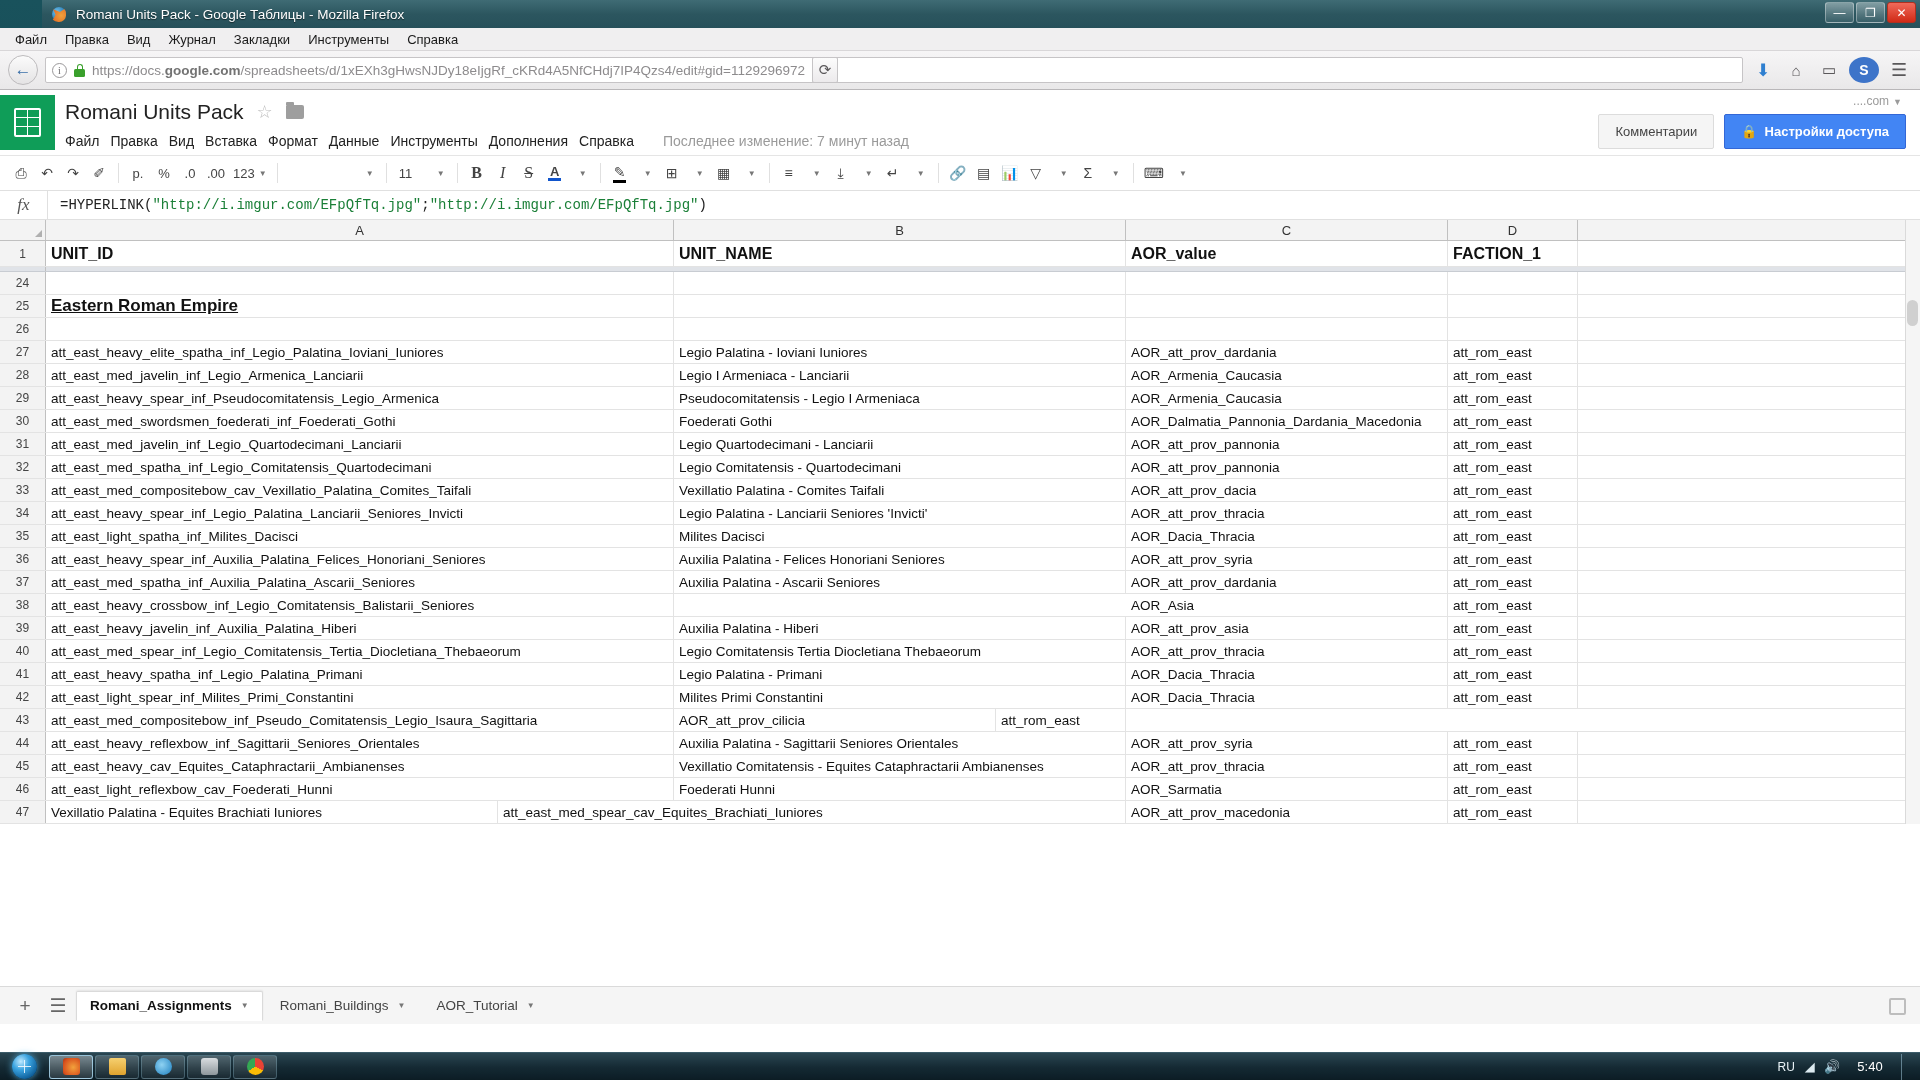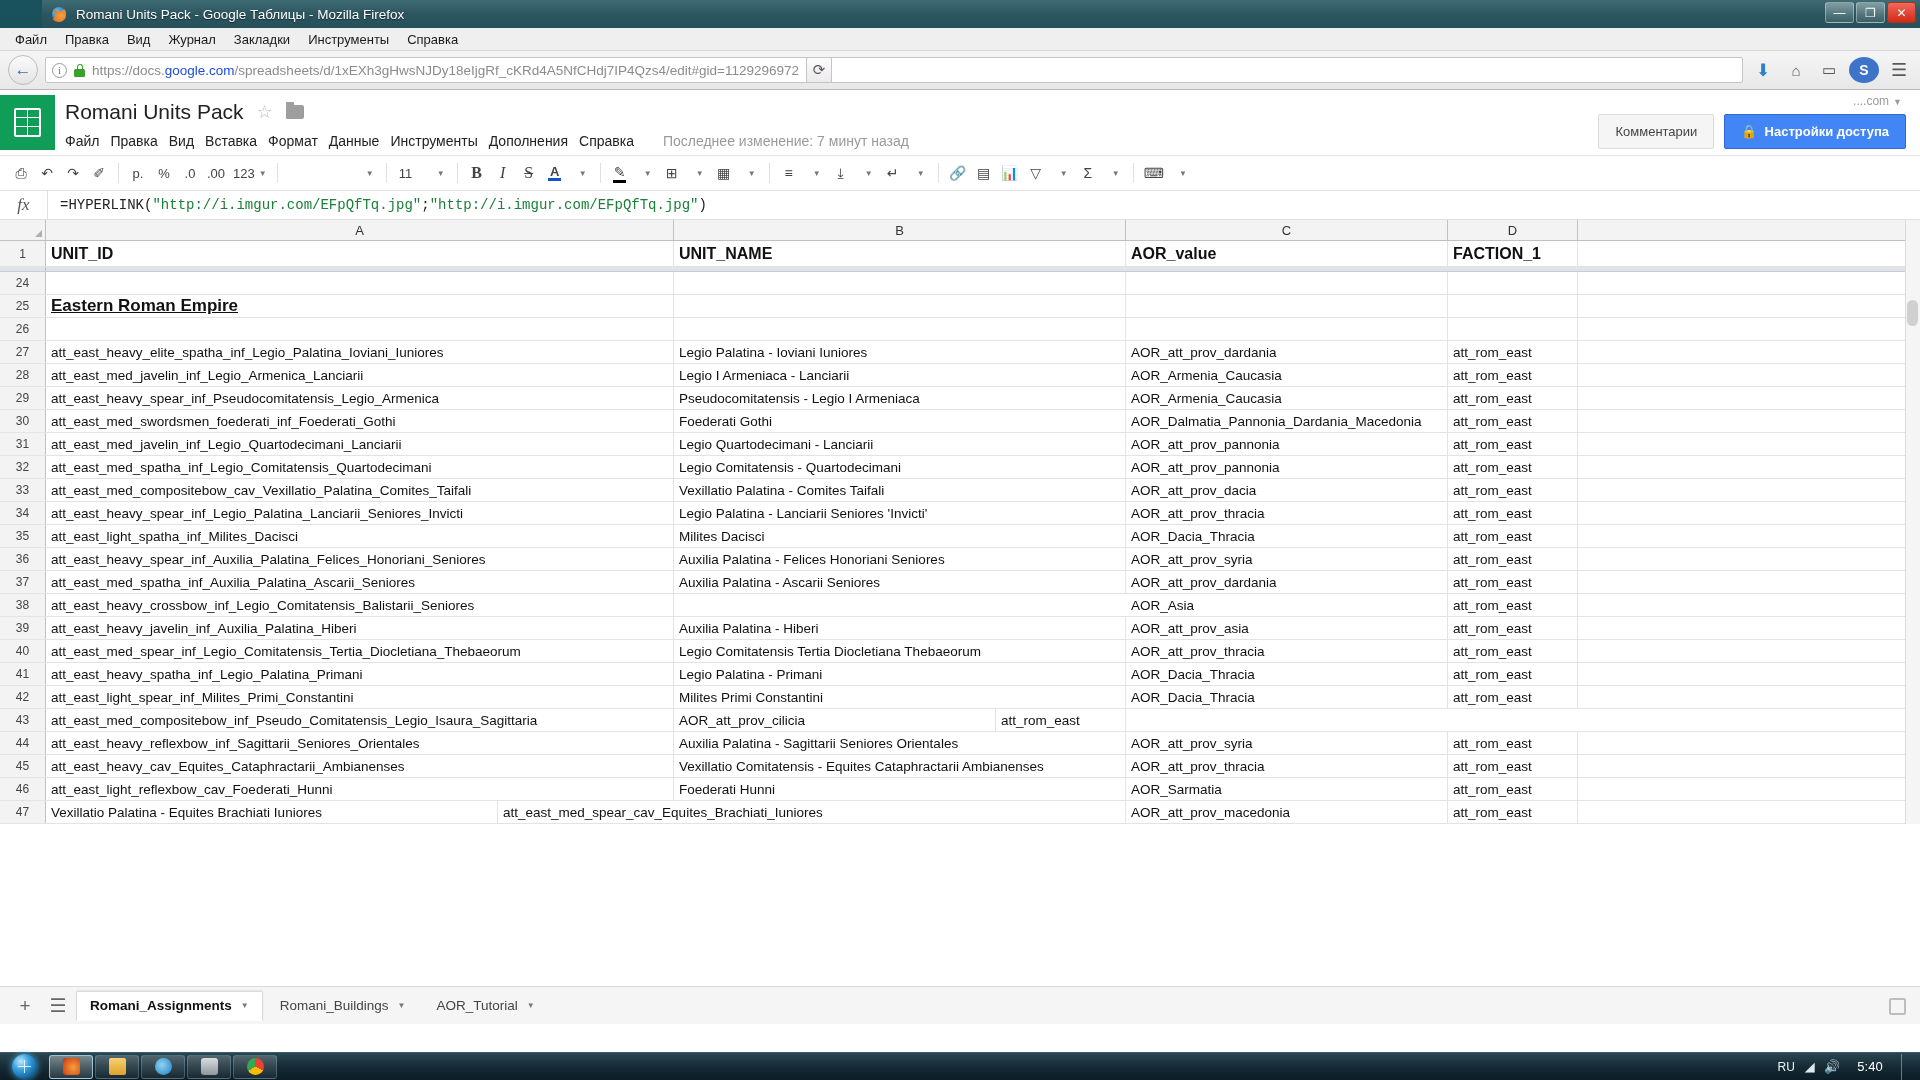--- a/index.html
+++ b/index.html
@@ -87,21 +87,21 @@
   }
   .url-lock {
     width: 11px; height: 13px; position: relative; flex: 0 0 auto;
   }
   .url-lock .body { position:absolute; bottom:0; left:0; width:11px; height:8px; background:#3aa02c; border-radius:1.5px; }
   .url-lock .shackle { position:absolute; top:0; left:2.5px; width:6px; height:6px; border:1.8px solid #3aa02c; border-bottom:none; border-radius:3px 3px 0 0; }
   .url-text {
     font-size: 13.5px; color: #8d8b8d; white-space: nowrap;
     overflow: hidden; text-overflow: clip;
   }
-  .url-text b { color: #1d4ed8; font-weight: normal; }
+  .url-text b { color: #737373; font-weight: bold; }
   .nav-icon {
     width: 26px; height: 26px; display: flex; align-items: center; justify-content: center;
     color: #5a585a; font-size: 15px; flex: 0 0 auto;
   }
   .nav-icon.reload { border:1px solid #c6c4c6; border-radius:2px; background:linear-gradient(180deg,#fcfcfc,#eceaec); }
   .nav-icon.dl { color: #2f7fd0; font-size: 17px; }
   .nav-icon.sync { width: 30px; height: 26px; border-radius: 50%; background: #3d74c9; color: #fff; font-weight: bold; font-size: 14px;}
   .nav-icon.hamb { font-size: 18px; }
 
   

